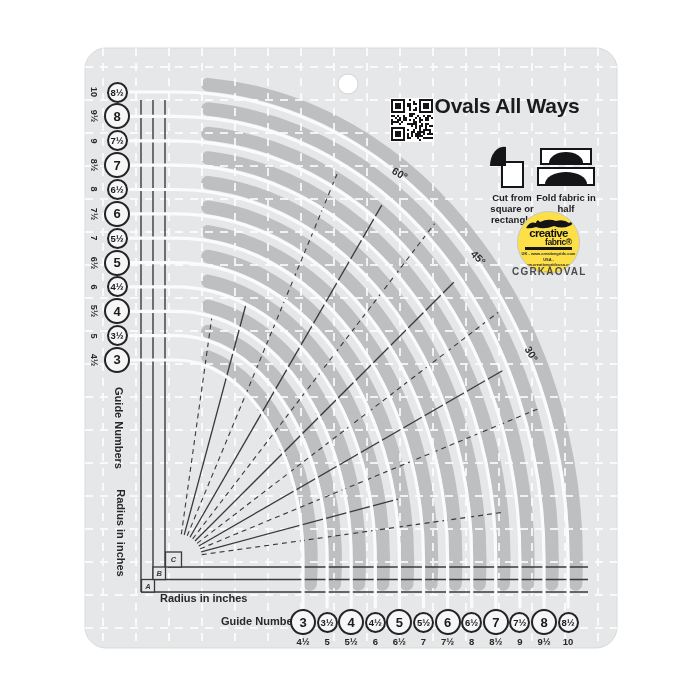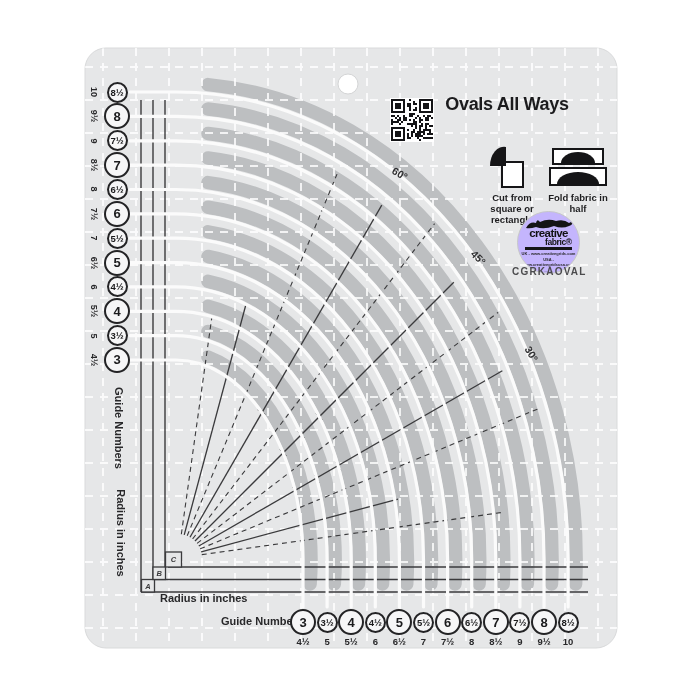--- a/index.html
+++ b/index.html
@@ -2,42 +2,42 @@
 <html><head>
 <meta charset="utf-8">
 <style>
   html,body{margin:0;padding:0;background:#ffffff;}
   #stage{position:relative;width:700px;height:700px;background:#ffffff;overflow:hidden;
          font-family:"Liberation Sans", sans-serif;color:#232326;}
   svg{position:absolute;left:0;top:0;}
   .abs{position:absolute;}
   
   #title-block{left:427px;top:94px;width:160px;text-align:center;}
-  #title-block h1{margin:0;font-size:18px;font-weight:800;letter-spacing:-.3px;color:#1b1b1d;}
+  #title-block h1{margin:0;font-size:21px;font-weight:800;letter-spacing:-.3px;color:#1b1b1d;}
   #title-block .sub{margin-top:3px;font-size:10.5px;font-weight:bold;line-height:1.25;color:#1b1b1d;}
   
   .inst{text-align:center;}
   .inst .shape{height:43px;display:flex;align-items:flex-end;justify-content:center;}
   .inst .cap{margin-top:4px;font-size:9.5px;font-weight:bold;line-height:1.18;color:#1d1d1f;}
   .box{background:#ffffff;border:2.5px solid #151517;box-sizing:border-box;display:flex;}
   #inst-1{left:446px;top:145px;width:54px;}
   #inst-1 .box{width:34px;height:40px;align-items:center;justify-content:center;}
   #inst-1 .oval{width:21px;height:29px;background:#151517;border-radius:50%;}
   #inst-2{left:489px;top:145px;width:46px;}
   #inst-2 .box{width:23px;height:27px;align-items:flex-end;justify-content:flex-end;}
-  #inst-3{left:535px;top:145px;width:62px;margin-left:12px;}
+  #inst-3{left:535px;top:145px;width:62px;}
   #inst-3 .shape{flex-direction:column;align-items:center;gap:2px;}
   #inst-3 .box{align-items:flex-end;justify-content:center;}
   #inst-3 .b1{width:52px;height:17px;}
   #inst-3 .b2{width:58px;height:19px;}
   .dome{background:#151517;border-radius:50% 50% 0 0 / 100% 100% 0 0;}
   #inst-3 .d1{width:34px;height:11px;}
   #inst-3 .d2{width:42px;height:12px;}
   
-  #logo{left:517px;top:211px;width:63px;height:63px;border-radius:50%;background:#c4b5fd;
+  #logo{left:517px;top:211px;width:63px;height:63px;border-radius:50%;background:#fde047;
         border:1px solid #c7c8c9;box-sizing:border-box;overflow:hidden;text-align:center;}
   #logo .brand1{font-size:11.5px;font-weight:800;letter-spacing:-.6px;line-height:.85;margin-top:-2px;color:#121214;}
   #logo .brand2{font-size:8.5px;font-weight:800;letter-spacing:-.4px;line-height:.9;text-align:left;padding-left:27px;color:#121214;}
   #logo .bar{height:3px;background:#151517;margin:1px 7px 1px 7px;}
   #logo .tiny{font-size:4px;font-weight:bold;line-height:1.35;color:#2a2a2c;}
   #logo .fine{font-size:3px;color:#66666a;margin-top:1px;}
   #product-code{left:512px;top:266px;width:74px;text-align:center;font-size:10px;
         letter-spacing:1.2px;color:#4c4c4e;font-weight:bold;}
   
   .axis-label{font-size:11px;font-weight:bold;color:#28282a;white-space:nowrap;}

